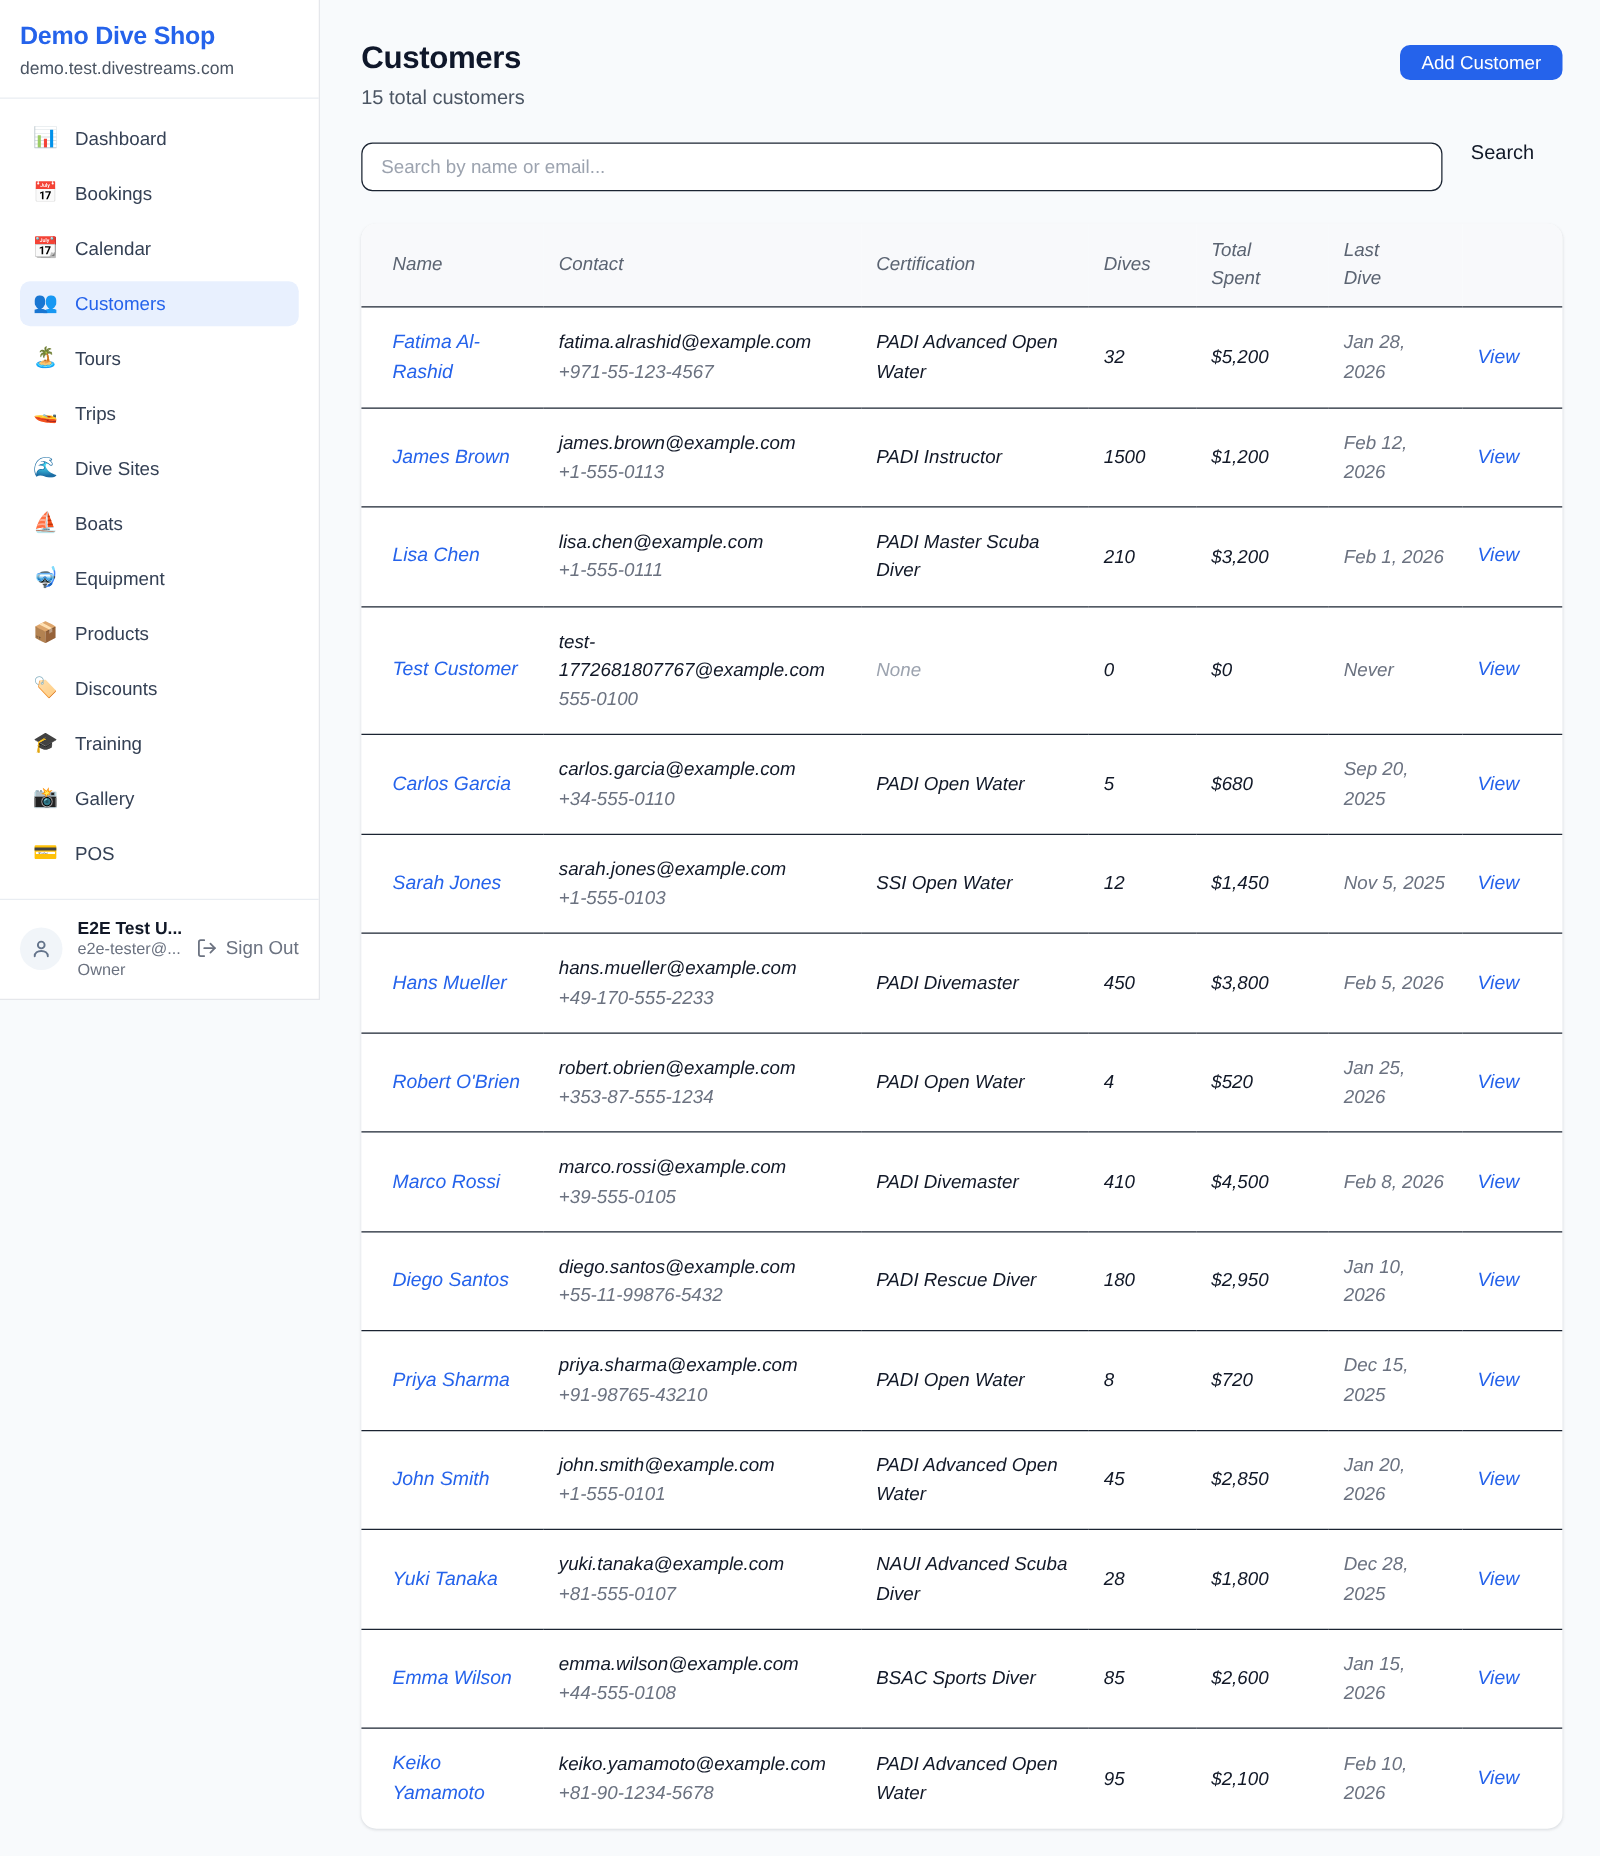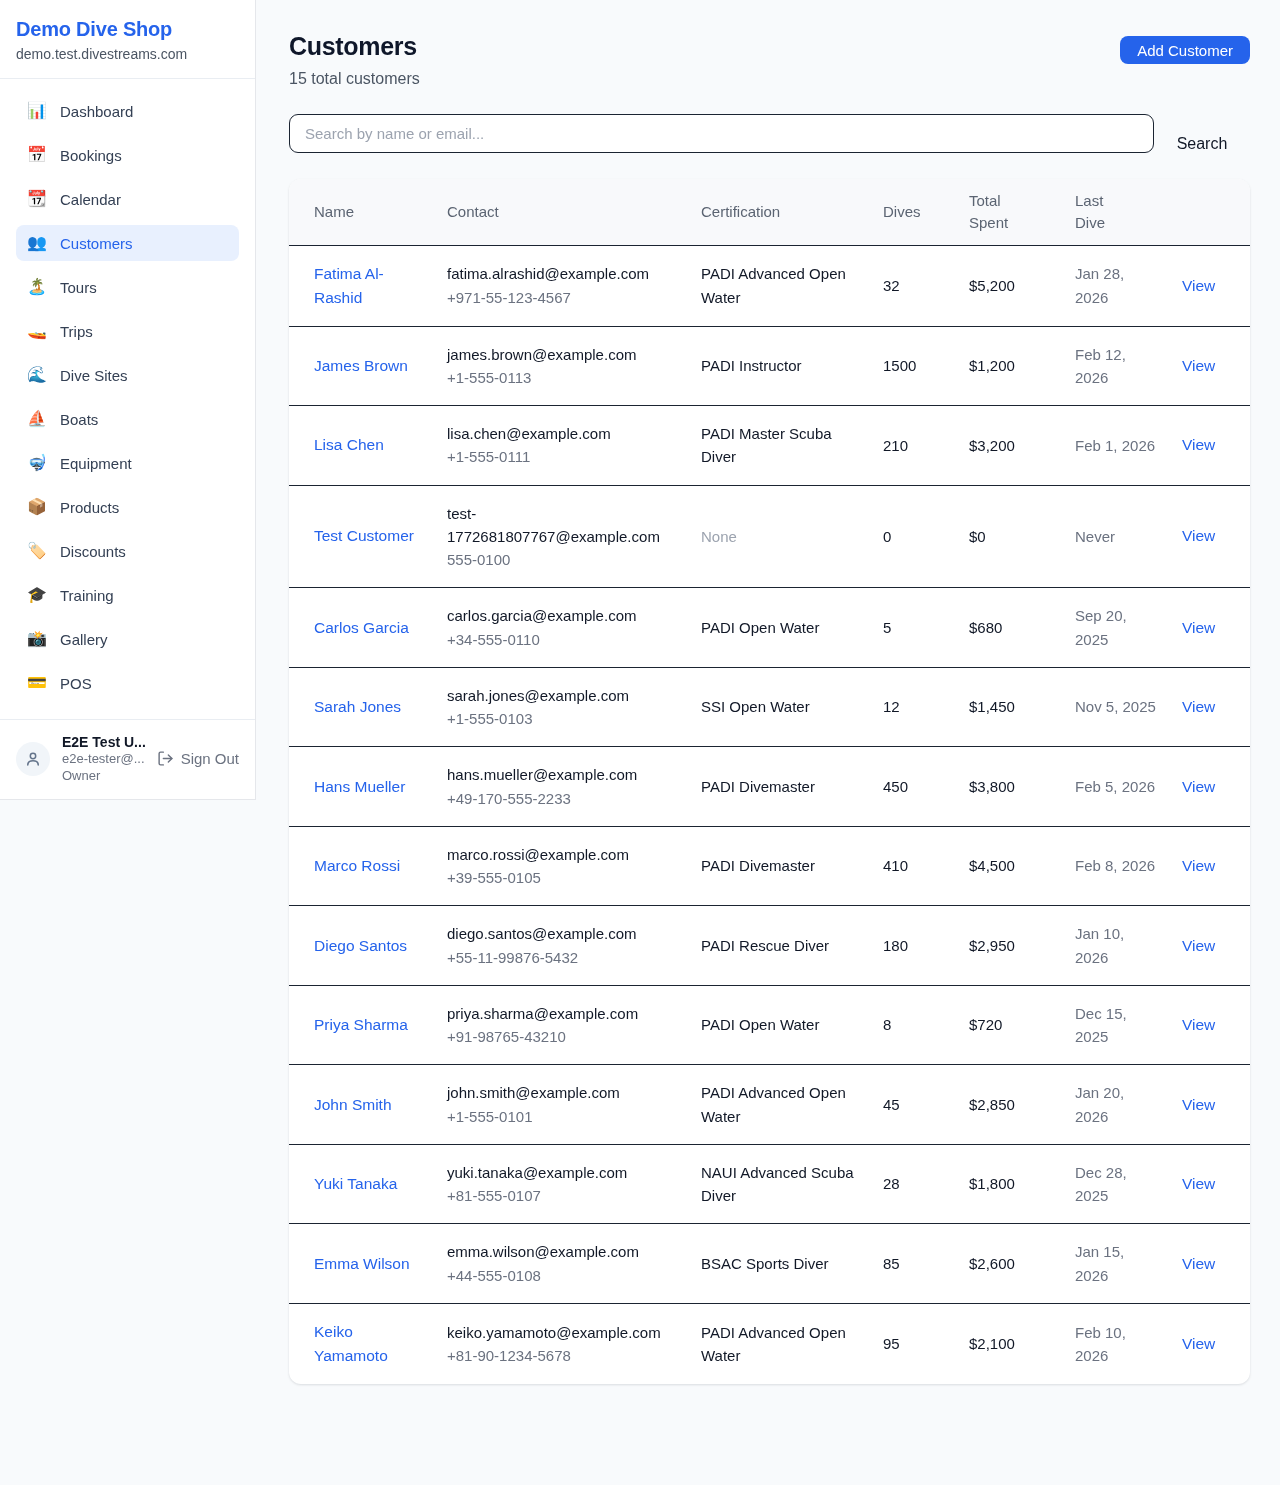--- a/index.html
+++ b/index.html
@@ -60,21 +60,21 @@
   .page-title { font-size: 25px; font-weight: bold; color: #0f172a; letter-spacing: -0.3px; }
   .page-sub { margin-top: 9px; font-size: 16px; color: #4b5563; }
   .btn-primary {
     background: #2563eb; color: #ffffff;
     font-size: 15px; font-family: inherit;
     border: none; border-radius: 8px;
     padding: 0 17px; height: 28px; margin-top: 4px;
     cursor: pointer;
   }
 
-  .search-row { display: flex; align-items: flex-end; margin-top: 26px; }
+  .search-row { display: flex; align-items: flex-start; margin-top: 26px; }
   .search-input {
     flex: 1; height: 39px;
     border: 1px solid #1b2432; border-radius: 9px;
     background: #ffffff;
     padding: 0 15px;
     font-size: 15px; font-family: inherit; color: #111827;
   }
   .search-input::placeholder { color: #9ca3af; }
   .search-btn {
     width: 96px; text-align: center;
@@ -83,21 +83,21 @@
   }
 
   
   .card {
     margin-top: 26px;
     background: #ffffff;
     border-radius: 12px;
     overflow: hidden;
     box-shadow: 0 1px 2px rgba(16,24,40,0.05), 0 1px 3px rgba(16,24,40,0.08);
   }
-  table { width: 100%; border-collapse: collapse; table-layout: fixed; }
+  table { width: 100%; border-collapse: collapse; table-layout: fixed; font-style: italic; }
   col.c-name   { width: 146px; }
   col.c-contact{ width: 254px; }
   col.c-cert   { width: 182px; }
   col.c-dives  { width: 86px;  }
   col.c-spent  { width: 106px; }
   col.c-last   { width: 107px; }
   col.c-action { width: 80px;  }
 
   thead th {
     background: #f8f9fb;
@@ -335,20 +335,32 @@
       <div class="email">hans.mueller@example.com</div>
       <div class="phone">+49-170-555-2233</div>
     </td>
     <td class="td-cert">PADI Divemaster</td>
     <td class="td-dives">450</td>
     <td class="td-spent">$3,800</td>
     <td class="td-last">Feb 5, 2026</td>
     <td class="td-action"><a class="view-link">View</a></td>
   </tr>
           <tr>
+    <td class="td-name"><a class="name-link">Robert O'Brien</a></td>
+    <td class="td-contact">
+      <div class="email">robert.obrien@example.com</div>
+      <div class="phone">+353-87-555-1234</div>
+    </td>
+    <td class="td-cert">PADI Open Water</td>
+    <td class="td-dives">4</td>
+    <td class="td-spent">$520</td>
+    <td class="td-last">Jan 25, 2026</td>
+    <td class="td-action"><a class="view-link">View</a></td>
+  </tr>
+          <tr>
     <td class="td-name"><a class="name-link">Marco Rossi</a></td>
     <td class="td-contact">
       <div class="email">marco.rossi@example.com</div>
       <div class="phone">+39-555-0105</div>
     </td>
     <td class="td-cert">PADI Divemaster</td>
     <td class="td-dives">410</td>
     <td class="td-spent">$4,500</td>
     <td class="td-last">Feb 8, 2026</td>
     <td class="td-action"><a class="view-link">View</a></td>

